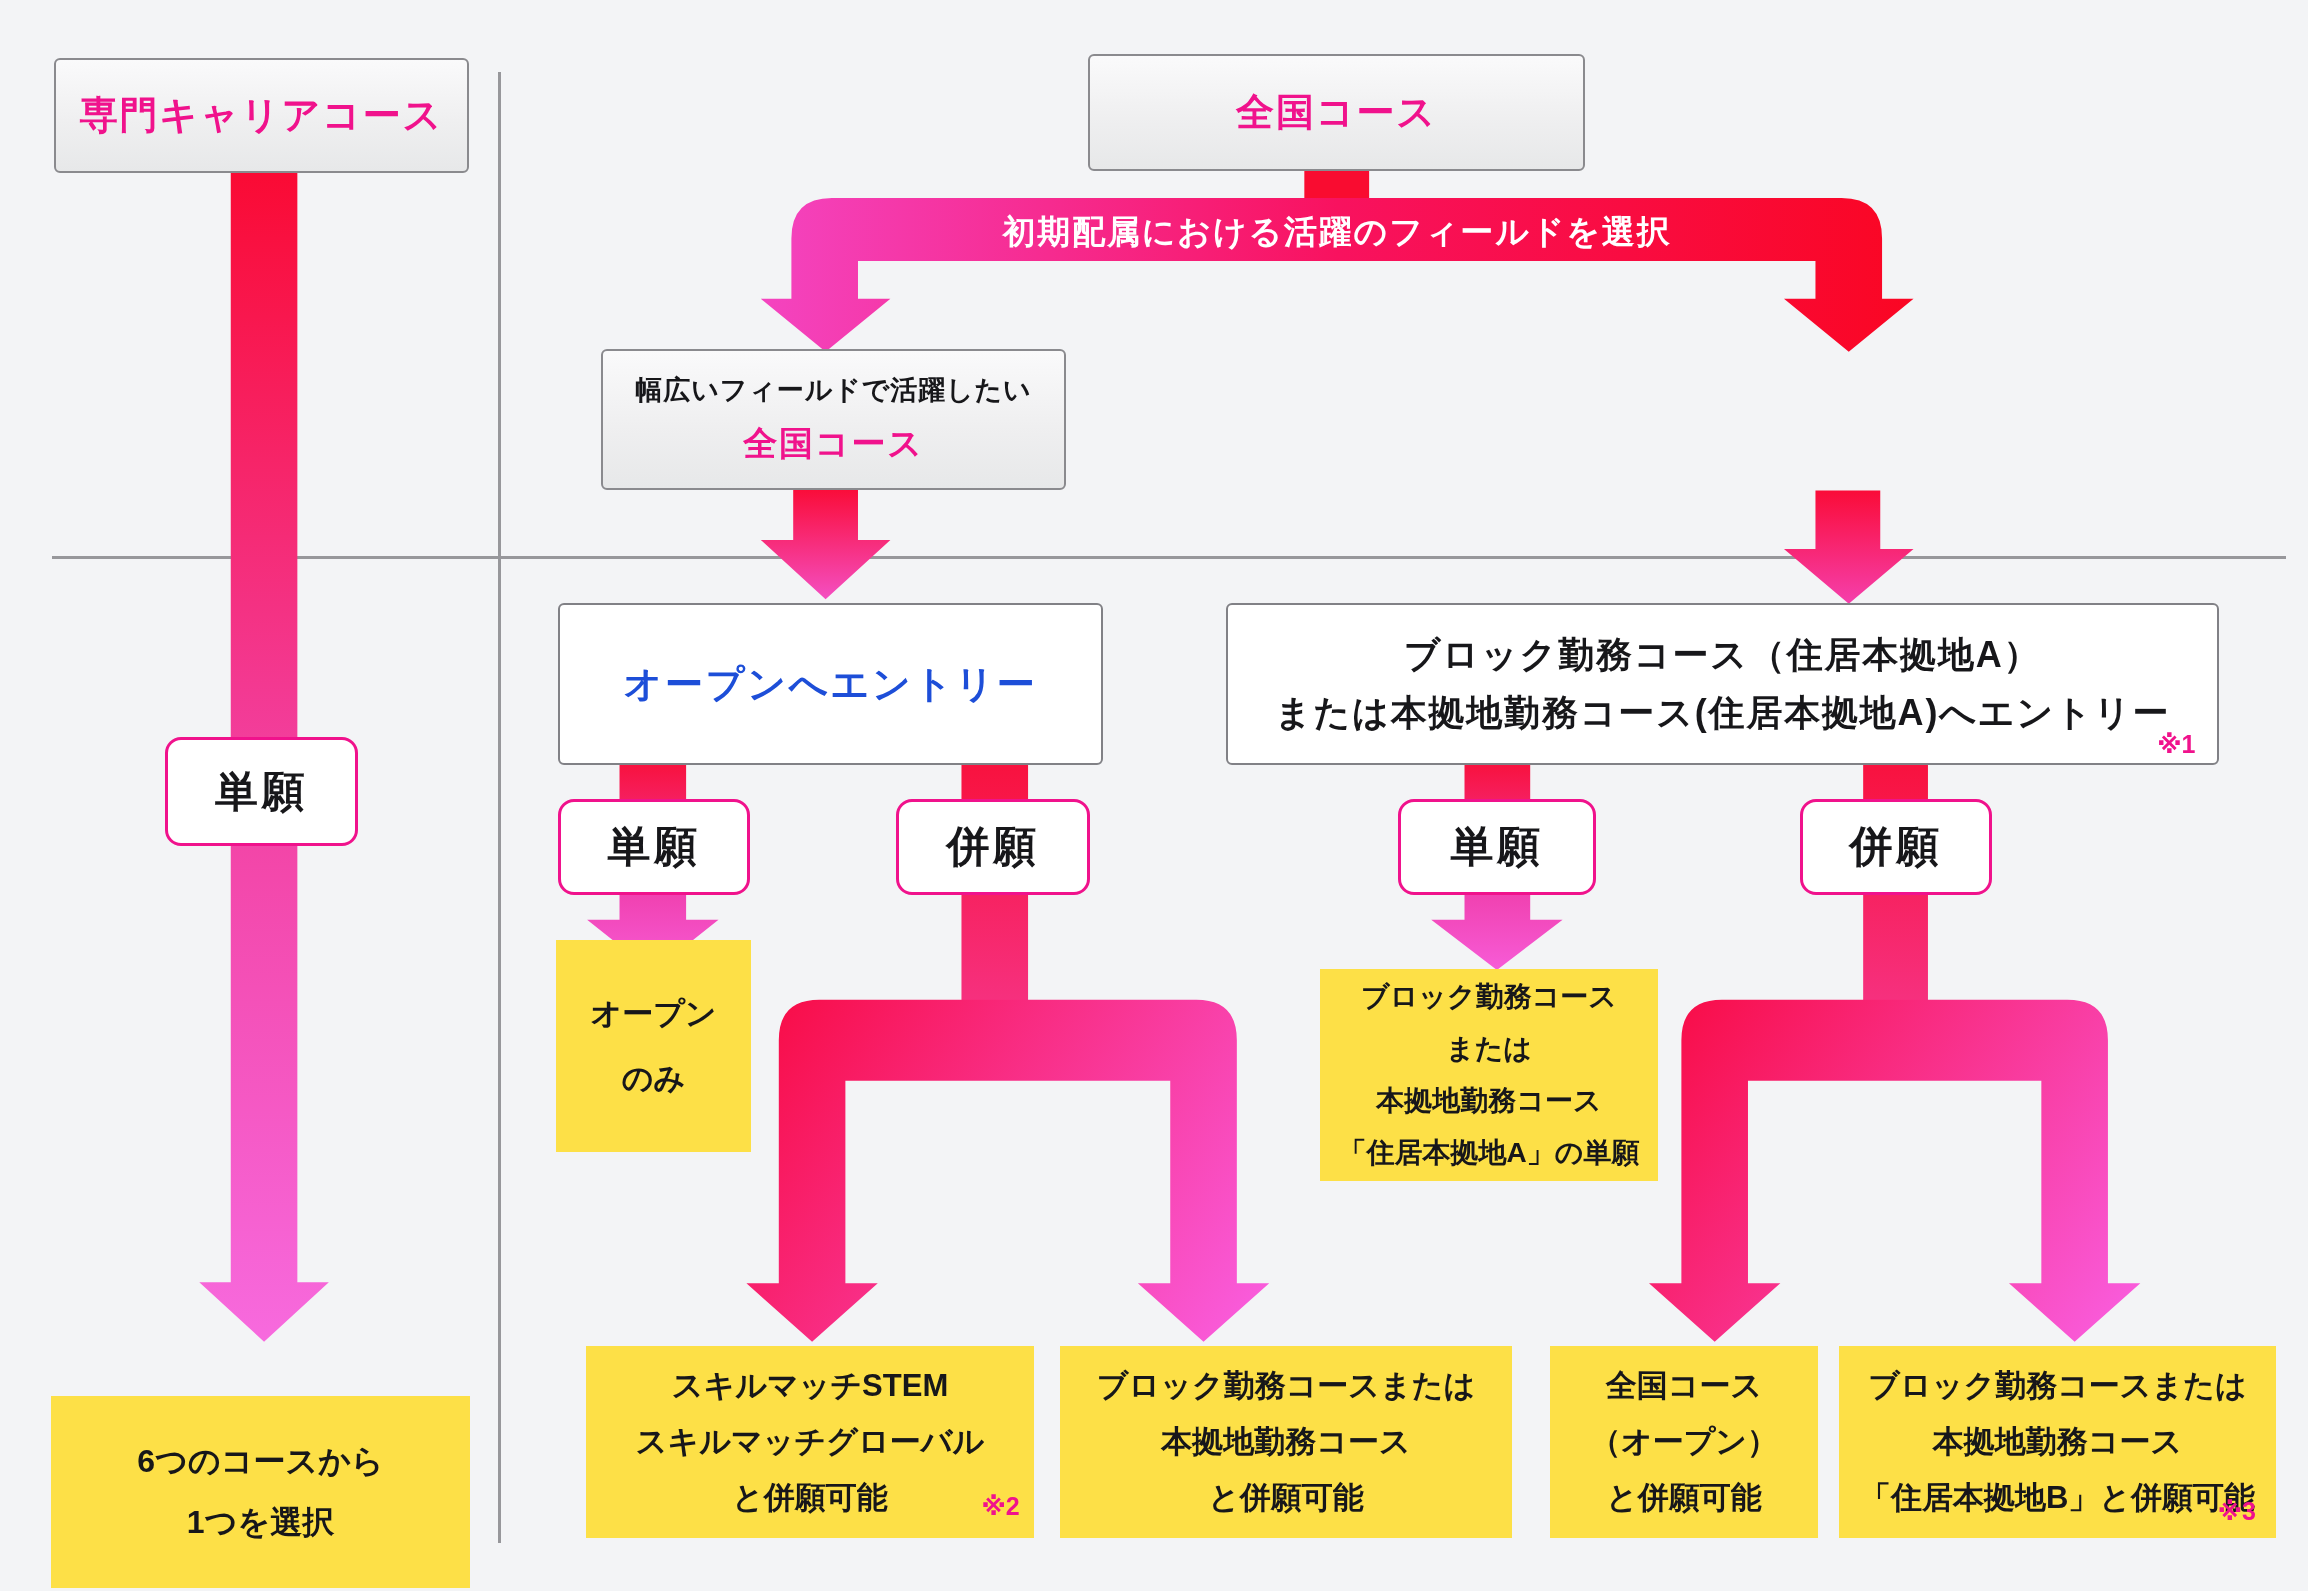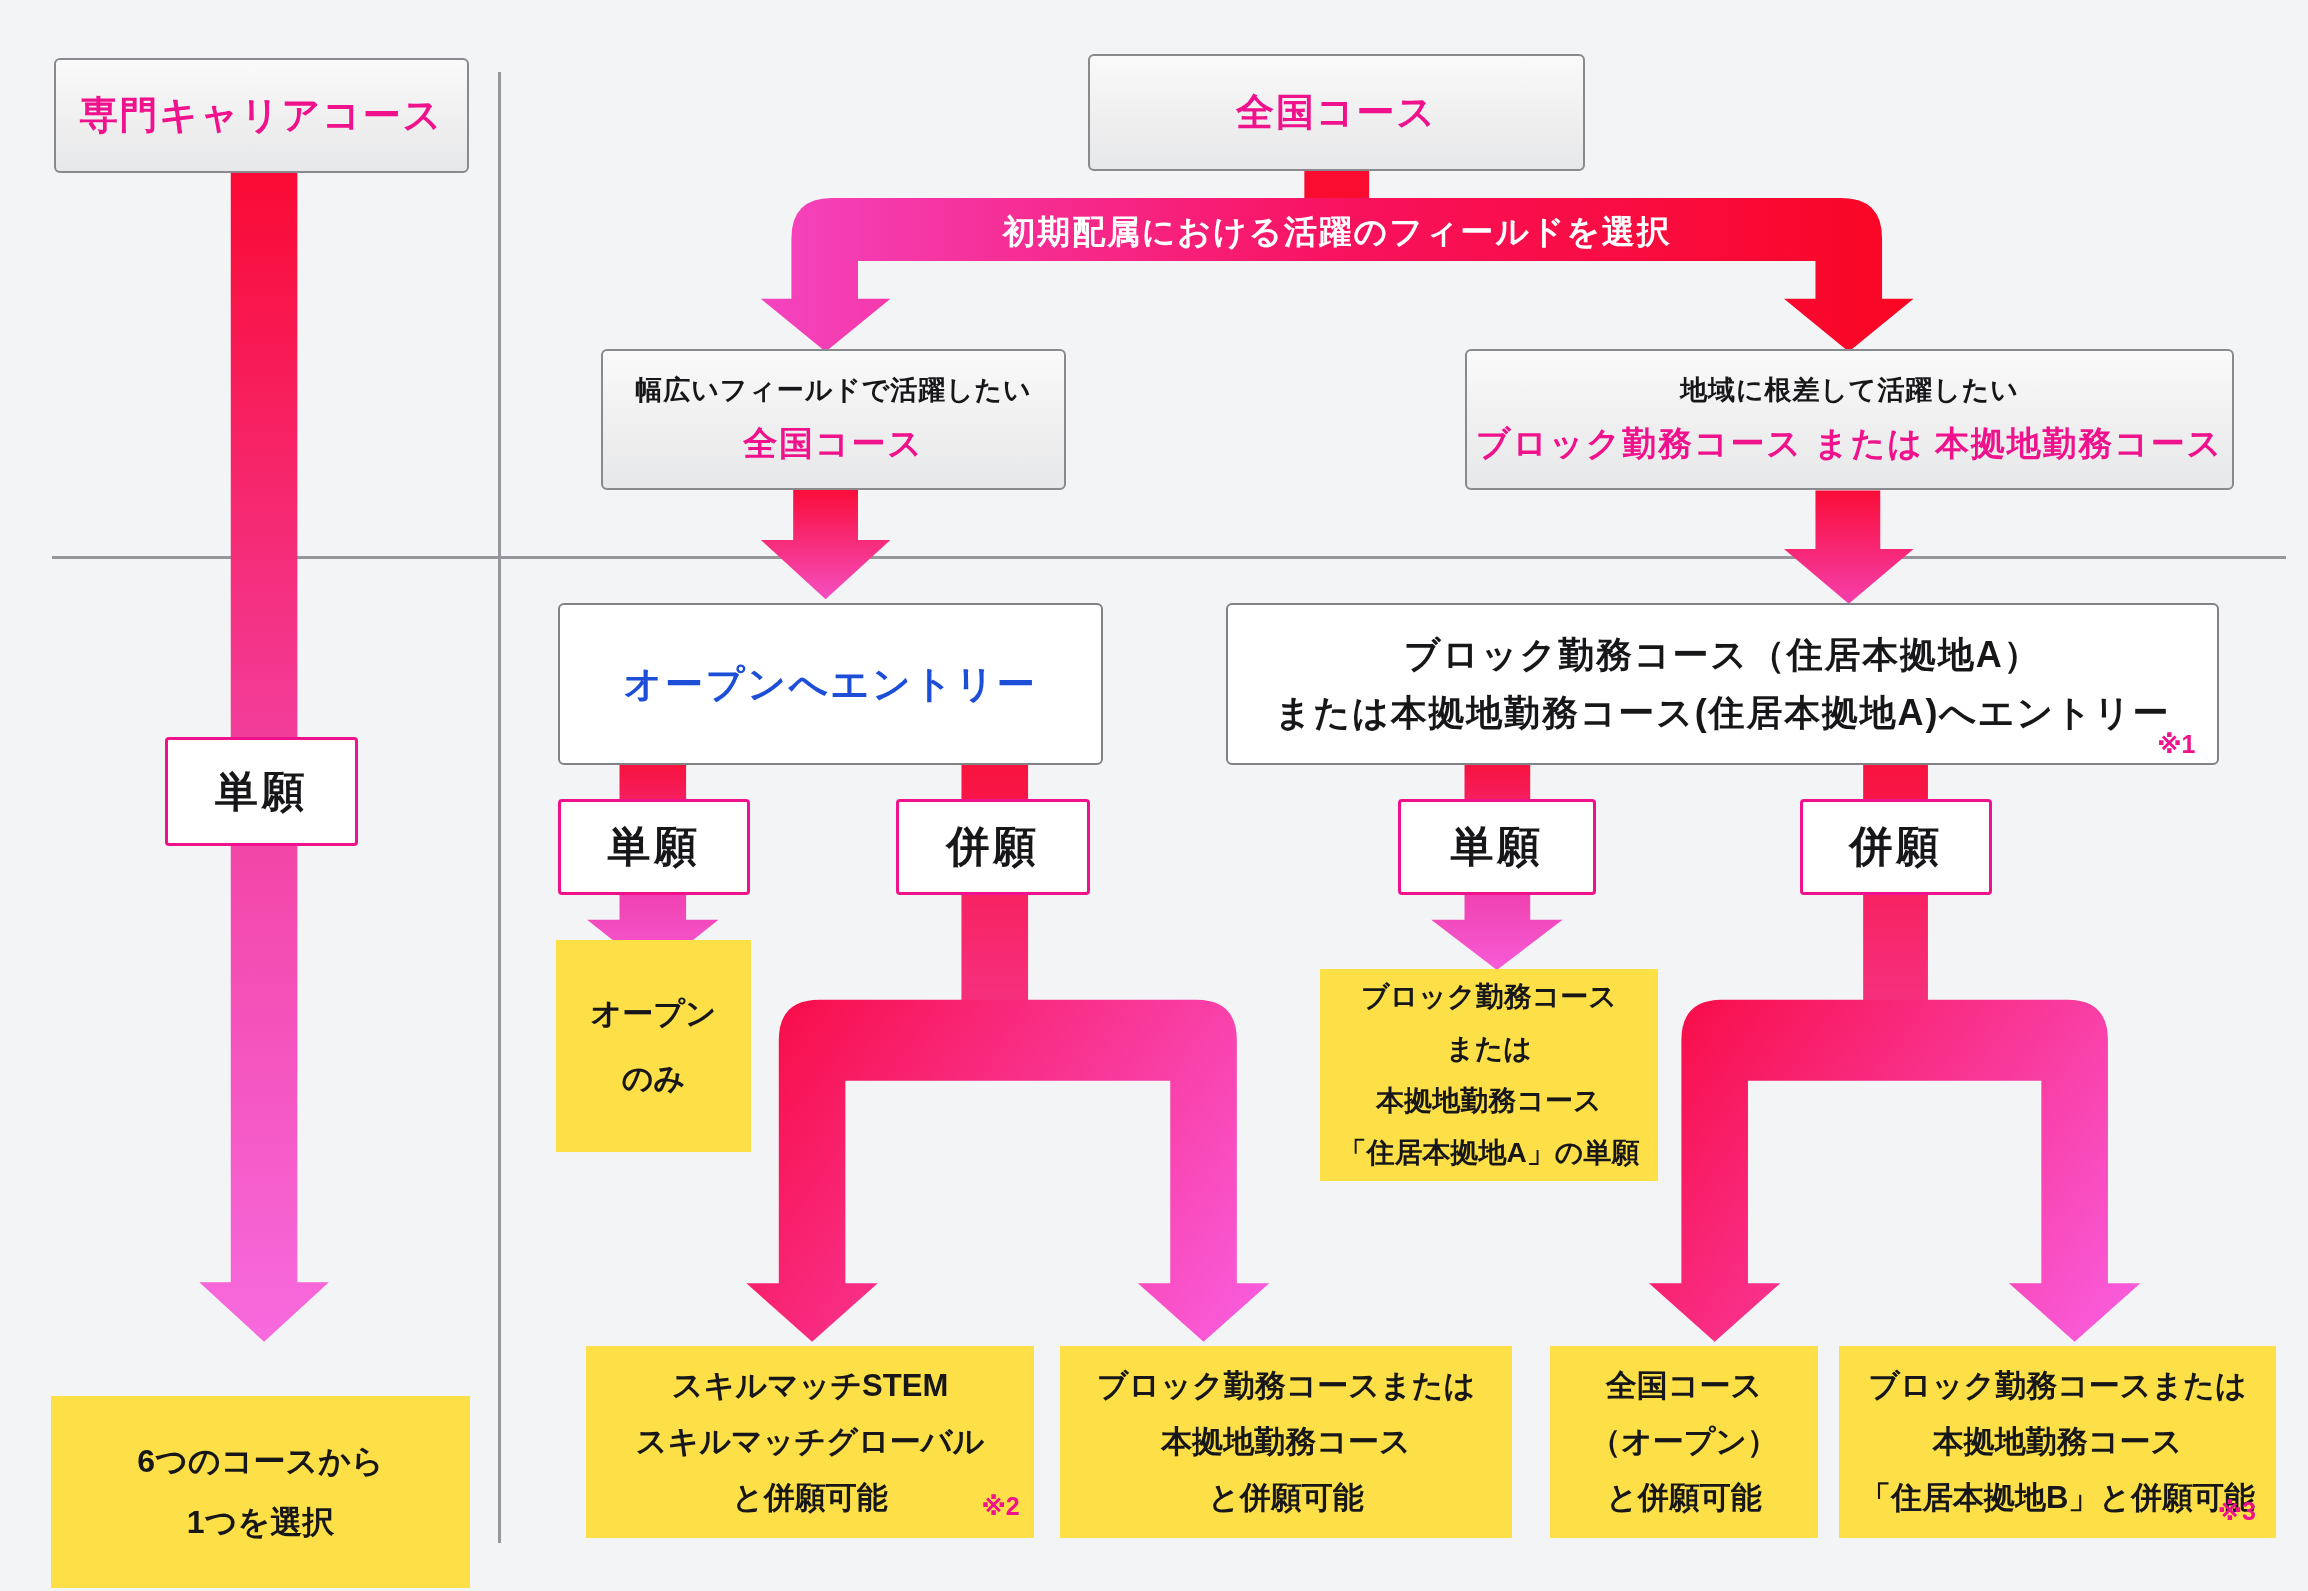--- a/index.html
+++ b/index.html
@@ -24,21 +24,21 @@
   
   .white-box{
     position:absolute;background:#FFFFFF;border:2.7px solid #818186;border-radius:14.4px;
     box-sizing:border-box;display:flex;flex-direction:column;align-items:center;justify-content:center;
   }
   .entry-text{color:#1d4ed8;font-weight:700;font-size:38px;letter-spacing:2.7px;}
   .entry-line{color:#17171A;font-weight:700;font-size:36px;letter-spacing:1.8px;line-height:1.6;}
 
   
   .pill{
-    position:absolute;background:#FFFFFF;border:3.6px solid #F0128C;border-radius:4px;
+    position:absolute;background:#FFFFFF;border:3.6px solid #F0128C;border-radius:16px;
     box-sizing:border-box;display:flex;align-items:center;justify-content:center;
     color:#17171A;font-weight:700;font-size:43px;letter-spacing:3.6px;z-index:3;
   }
 
   
   .gray-box{
     position:absolute;background:#fde047;
     display:flex;flex-direction:column;justify-content:center;
     color:#17171A;font-weight:700;z-index:2;
   }
@@ -133,24 +133,20 @@
   <div class="frame-box z2" style="left:1088px;top:54px;width:497px;height:117px;">
     <div class="pink-title">全国コース</div>
   </div>
 
   <div id="bar-label">初期配属における活躍のフィールドを選択</div>
 
   <div class="frame-box z2" style="left:601px;top:349px;width:465px;height:141px;">
     <div class="mid-line1">幅広いフィールドで活躍したい</div>
     <div class="mid-line2">全国コース</div>
   </div>
-  <div class="frame-box z2" style="left:1465px;top:349px;width:769px;height:141px;">
-    <div class="mid-line1">地域に根差して活躍したい</div>
-    <div class="mid-line2">ブロック勤務コース または 本拠地勤務コース</div>
-  </div>
 
   <div class="white-box z2" style="left:558px;top:603px;width:545px;height:162px;">
     <div class="entry-text">オープンへエントリー</div>
   </div>
   <div class="white-box z2" style="left:1226px;top:603px;width:993px;height:162px;">
     <div class="entry-line">ブロック勤務コース（住居本拠地A）</div>
     <div class="entry-line">または本拠地勤務コース(住居本拠地A)へエントリー</div>
     <div class="note" style="right:21.6px;bottom:3.6px;">※1</div>
   </div>
 

